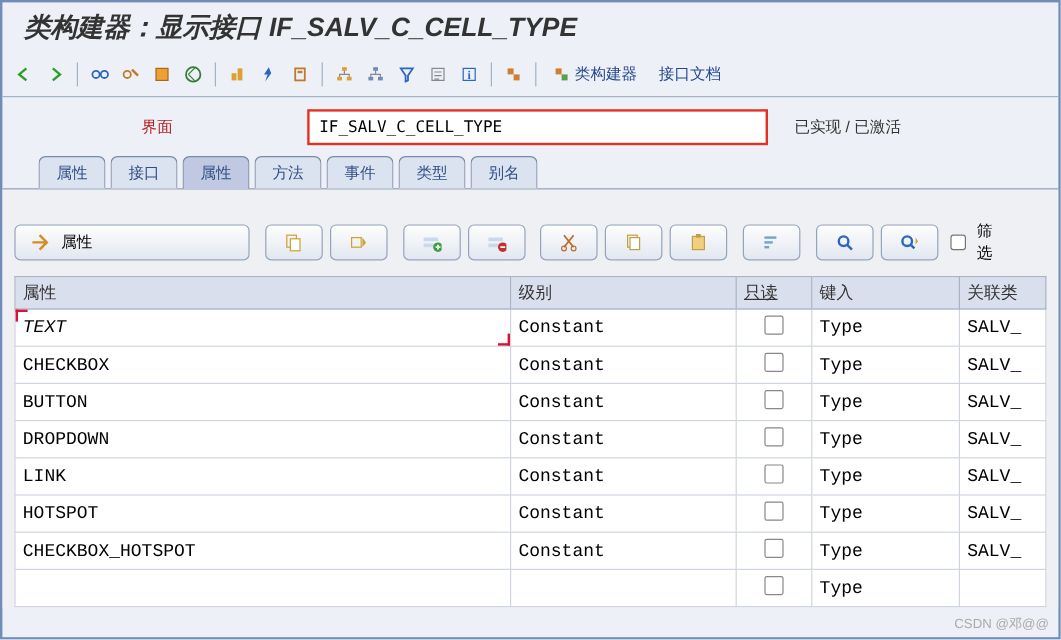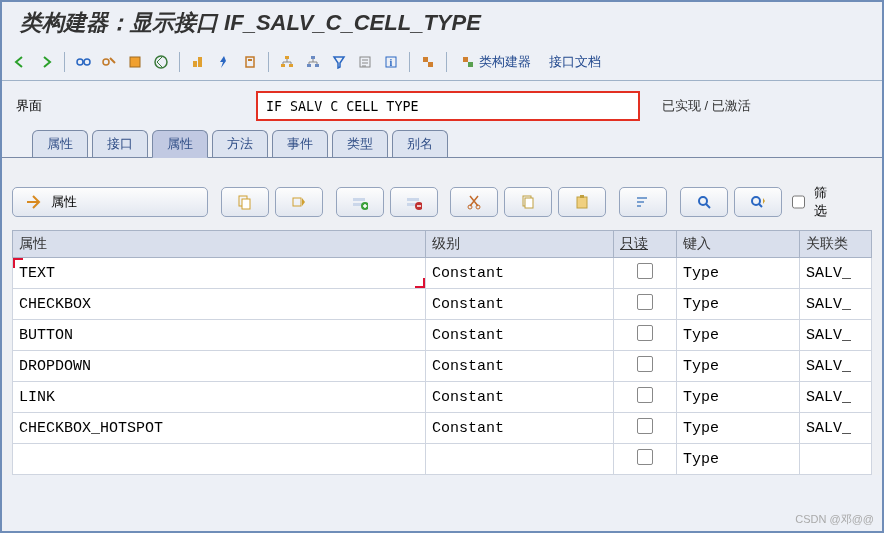--- a/index.html
+++ b/index.html
@@ -4,40 +4,40 @@
 <style>
   html,body{margin:0;padding:0;font-family:"Microsoft YaHei",Arial,sans-serif;font-size:13px;background:#eef0f4;color:#000;}
   .page{width:884px;height:533px;position:relative;overflow:hidden;background:#edf0f6;border:2px solid #6f8db8;box-sizing:border-box;}
   .titlebar{padding:6px 12px 10px 18px;font-size:22px;font-style:italic;font-weight:bold;color:#333;}
   .toolbar{display:flex;align-items:center;gap:2px;padding:2px 6px 6px 6px;border-bottom:1px solid #9fb2c8;}
   .tb-btn{width:22px;height:22px;display:flex;align-items:center;justify-content:center;border:1px solid transparent;border-radius:3px;cursor:pointer;}
   .tb-sep{width:1px;height:20px;background:#9fb2c8;margin:0 4px;}
   .tb-txtbtn{height:22px;padding:0 8px;display:flex;align-items:center;gap:4px;cursor:pointer;color:#244a8f;}
   svg{display:block;}
   .field-row{display:flex;align-items:center;padding:10px 10px 6px 14px;gap:10px;}
-  .field-label{width:230px;color:#000000;}
+  .field-label{width:230px;color:#b91c1c;text-align:center;}
   .field-input{flex:0 0 364px;height:26px;border:2px solid #e33022;background:#fff;padding:0 8px;font-family:Consolas,monospace;}
   .field-status{padding-left:12px;color:#333;}
   .tabs-row{display:flex;align-items:flex-end;padding-left:30px;border-bottom:1px solid #7a8aa6;height:30px;}
   .tab{height:26px;padding:0 14px;display:flex;align-items:center;border:1px solid #7a8aa6;border-bottom:none;margin-right:4px;border-radius:6px 6px 0 0;background:#e8ecf4;color:#314f87;cursor:pointer;}
   .tab.inactive{background:#dce3f0;}
   .tab.active{background:#c1c9e2;border-bottom:1px solid #c1c9e2;position:relative;top:1px;font-weight:normal;}
   .content{padding:22px 10px 0 10px;background:#eef0f4;}
   .btnbar{display:flex;align-items:center;gap:6px;padding:4px 0 10px 0;}
   .bt{height:28px;min-width:30px;border:1px solid #95a4bd;border-radius:5px;background:linear-gradient(#fdfdfd,#e2e7f0);display:flex;align-items:center;justify-content:center;cursor:pointer;padding:0 8px;}
   .bt.wide{min-width:170px;justify-content:flex-start;gap:10px;padding:0 12px;}
   .grp-sep{width:8px;}
   .filter-chk{display:flex;align-items:center;gap:6px;margin-left:auto;margin-right:42px;}
   .filter-chk input{width:16px;height:16px;}
   table.grid{width:100%;border-collapse:collapse;background:#fff;font-family:Consolas,"Courier New",monospace;font-size:15px;}
   table.grid th{background:#d9dfec;border:1px solid #a8b3c6;text-align:left;padding:4px 6px;font-weight:normal;font-family:"Microsoft YaHei",Arial,sans-serif;font-size:14px;color:#333;}
   table.grid td{border:1px solid #cfd5e0;padding:4px 6px;height:22px;white-space:nowrap;}
   table.grid td.readonly{text-align:center;}
   table.grid td.readonly .cb{width:14px;height:14px;border:1px solid #888;border-radius:2px;display:inline-block;background:#fff;}
-  .first-cell{position:relative;}
+  .first-cell{position:relative;font-style:italic;}
   .mark-tl,.mark-br{position:absolute;width:8px;height:8px;}
   .mark-tl{top:0;left:0;border-top:2px solid #d13;border-left:2px solid #d13;}
   .mark-br{bottom:0;right:0;border-bottom:2px solid #d13;border-right:2px solid #d13;}
   .watermark{position:absolute;right:8px;bottom:4px;color:#aaa;font-size:11px;margin-top:18px;}
   .col-attr{width:400px;}
   .col-level{width:175px;}
   .col-ro{width:50px;text-decoration:underline;}
   .col-type{width:110px;}
 </style>
 </head>
@@ -296,20 +296,27 @@
             <td>SALV_</td>
           </tr>
           <tr>
             <td>LINK</td>
             <td>Constant</td>
             <td class="readonly"><span class="cb"></span></td>
             <td>Type</td>
             <td>SALV_</td>
           </tr>
           <tr>
+            <td>HOTSPOT</td>
+            <td>Constant</td>
+            <td class="readonly"><span class="cb"></span></td>
+            <td>Type</td>
+            <td>SALV_</td>
+          </tr>
+          <tr>
             <td>CHECKBOX_HOTSPOT</td>
             <td>Constant</td>
             <td class="readonly"><span class="cb"></span></td>
             <td>Type</td>
             <td>SALV_</td>
           </tr>
           <tr>
             <td></td>
             <td></td>
             <td class="readonly"><span class="cb"></span></td>

